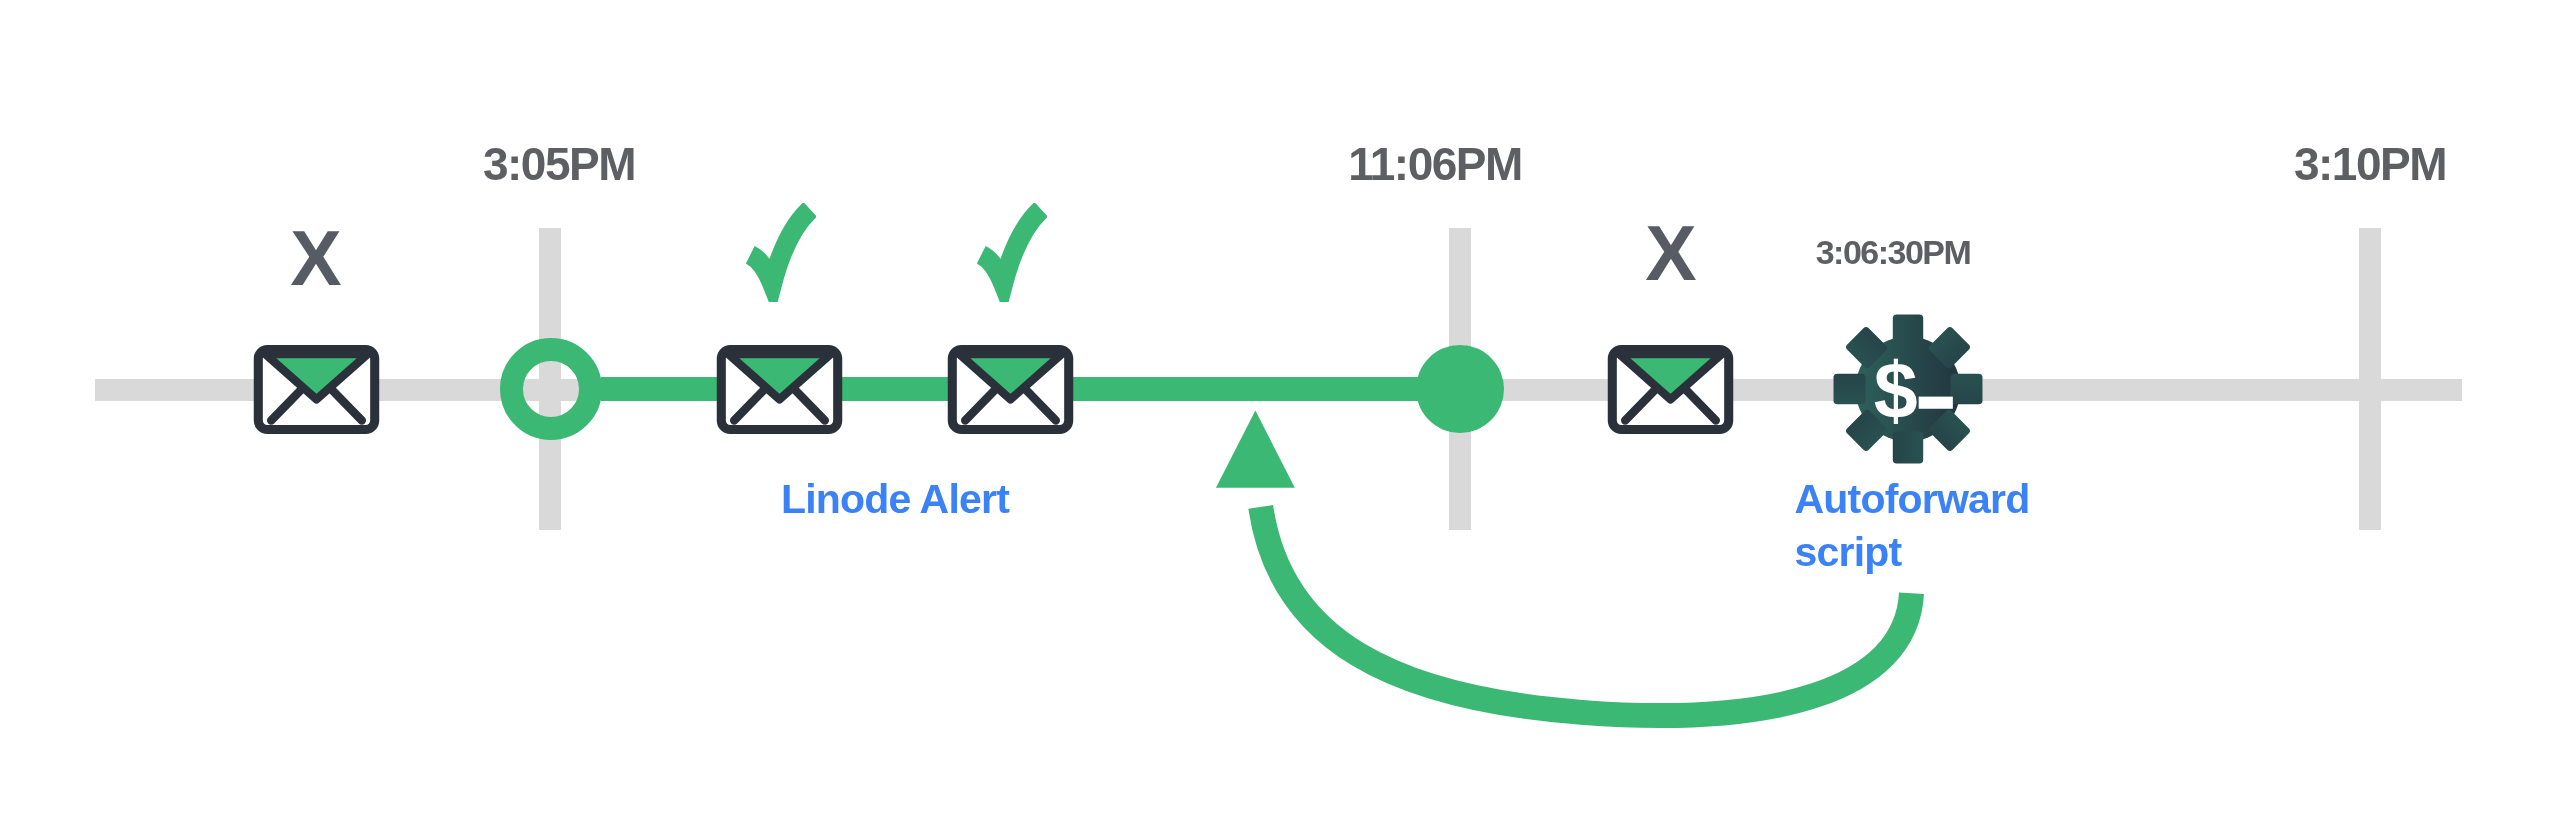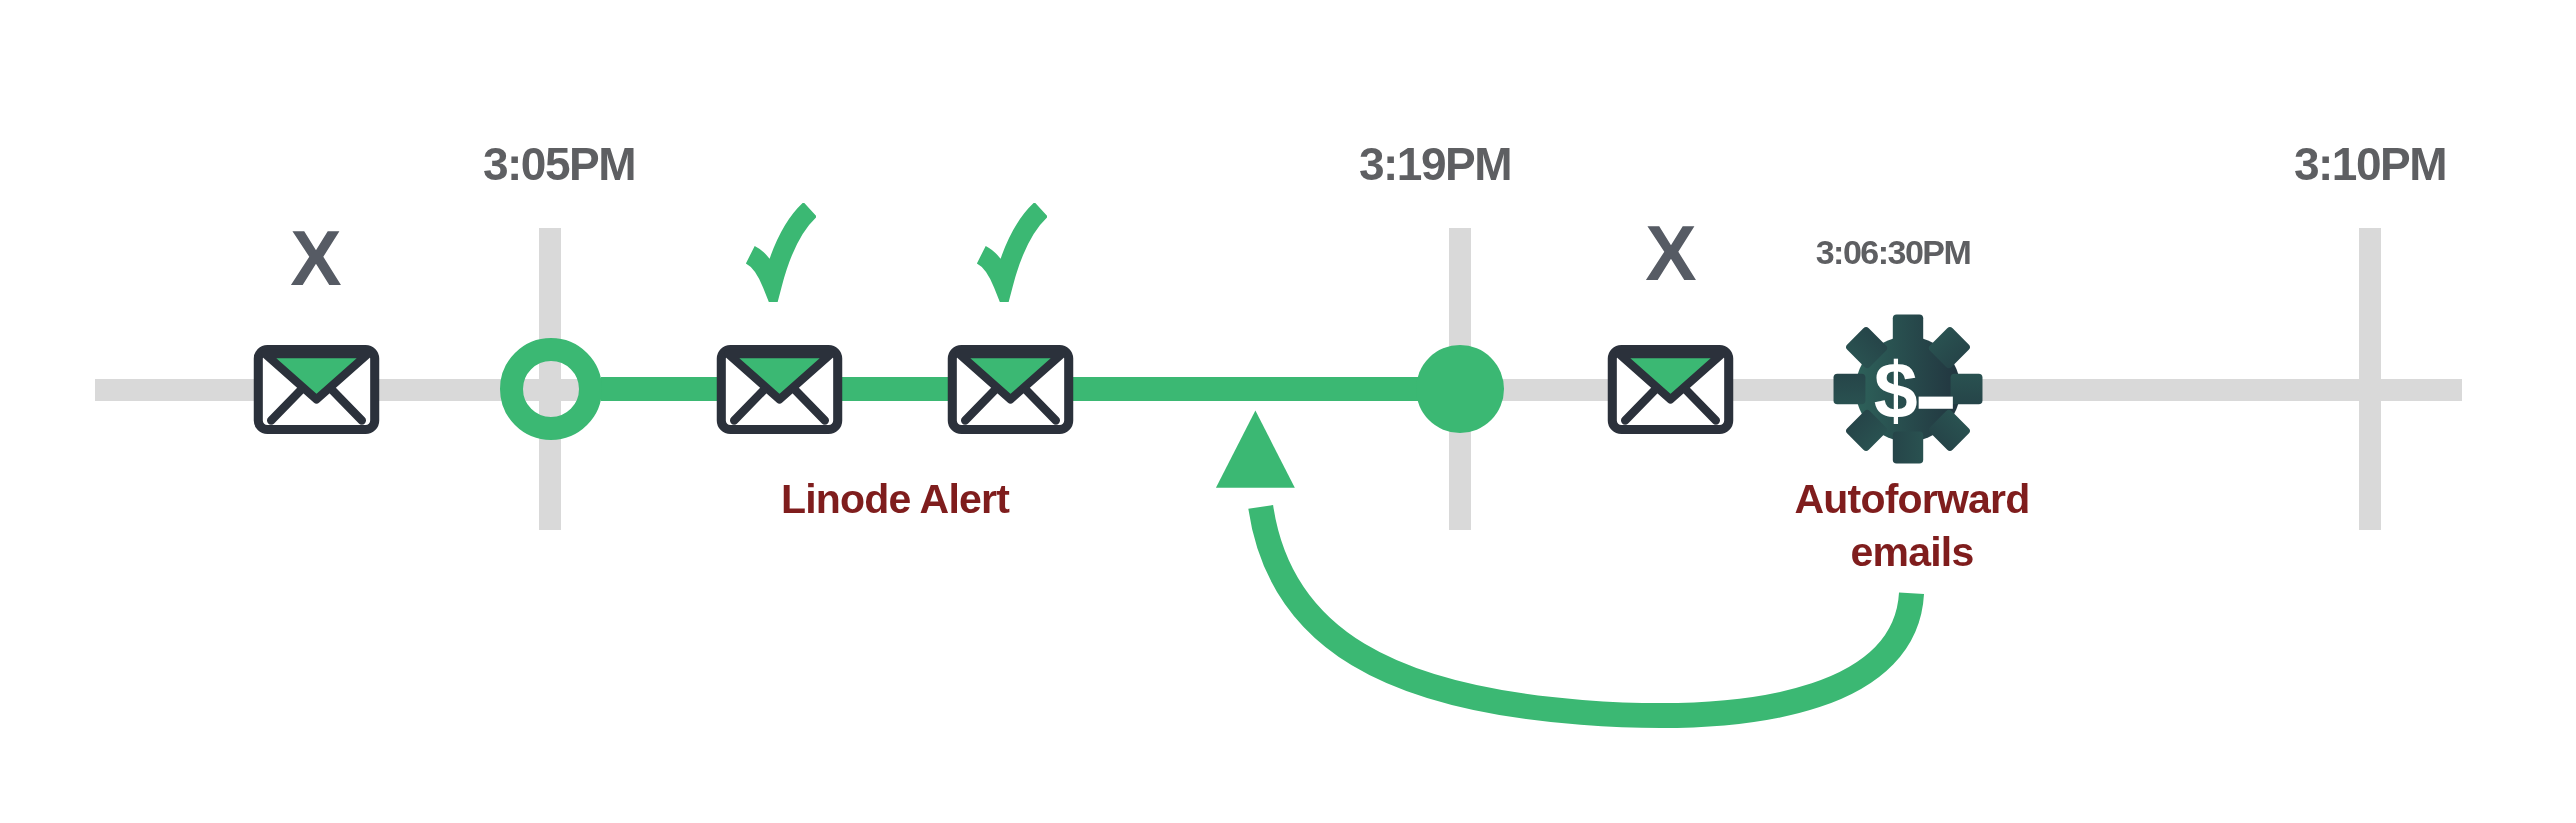--- a/index.html
+++ b/index.html
@@ -20,22 +20,22 @@
   
   .time-label{
     position:absolute;transform:translateX(-50%);white-space:nowrap;
     font-weight:bold;font-size:46px;letter-spacing:-1.5px;color:#5e5f62;z-index:5;
   }
   .mid-label{
     position:absolute;transform:translateX(-50%);white-space:nowrap;
     font-weight:bold;font-size:34px;letter-spacing:-1.5px;color:#5e5f62;z-index:5;
   }
   .caption{
-    position:absolute;transform:translateX(-50%);text-align:center;white-space:nowrap;
-    font-weight:bold;font-size:41px;line-height:53px;letter-spacing:-0.8px;color:#7f1d1d;z-index:5;
+    position:absolute;transform:translateX(-50%);white-space:nowrap;
+    font-weight:bold;font-size:41px;line-height:53px;letter-spacing:-0.8px;color:#3b82f6;z-index:5;
   }
   .xmark{
     position:absolute;transform:translate(-50%,-50%);
     font-weight:800;font-size:77px;color:#565b64;z-index:4;line-height:1;
   }
   
   .envelope{position:absolute;width:127px;height:91px;z-index:4;}
   .check{position:absolute;width:73px;height:99px;z-index:4;}
   .gear{position:absolute;left:1832px;top:313px;width:152px;height:152px;z-index:4;}
   .arrow-layer{position:absolute;left:0;top:0;width:2576px;height:824px;z-index:2;}
@@ -57,21 +57,21 @@
   <svg class="arrow-layer" viewBox="0 0 3396 1086">
     <path d="M2520,782 C2513,912 2335,958 2085,939 C1838,920 1688,845 1662,668" fill="none" stroke="#3bb873" stroke-width="33"></path>
     <polygon points="1655,541 1603,643 1707,643" fill="#3bb873"></polygon>
   </svg>
 
   <div class="ring"></div>
 
   <div class="dot"></div>
 
   <div class="time-label" style="left:559px;top:137px">3:05PM</div>
-  <div class="time-label" style="left:1435px;top:137px">3:19PM</div>
+  <div class="time-label" style="left:1435px;top:137px">11:06PM</div>
   <div class="time-label" style="left:2370px;top:137px">3:10PM</div>
   <div class="mid-label" style="left:1893px;top:233px">3:06:30PM</div>
 
   <div class="xmark" style="left:316px;top:258px">X</div>
   <div class="xmark" style="left:1671px;top:253px">X</div>
 
   <svg class="check" style="left:743px;top:203px" viewBox="0 0 100 130">
     <path d="M10,68 C22,74 32,88 40,108 C52,62 70,26 92,6" fill="none" stroke="#3bb873" stroke-width="27"></path>
   </svg>
   <svg class="check" style="left:974px;top:203px" viewBox="0 0 100 130">
@@ -119,17 +119,17 @@
     </g>
     <text x="-16" y="38" font-size="104" font-weight="bold" font-family="Liberation Sans, sans-serif" fill="#ffffff" text-anchor="middle">$</text>
     <rect x="14" y="10" width="45" height="16" fill="#ffffff"></rect>
   </svg>
 
   <div class="caption" style="left:895px;top:473px">
     <div>Linode Alert</div>
   </div>
   <div class="caption" style="left:1912px;top:473px">
     <div>Autoforward</div>
-    <div>emails</div>
+    <div>script</div>
   </div>
 
 </div>
 
 
 </body></html>

